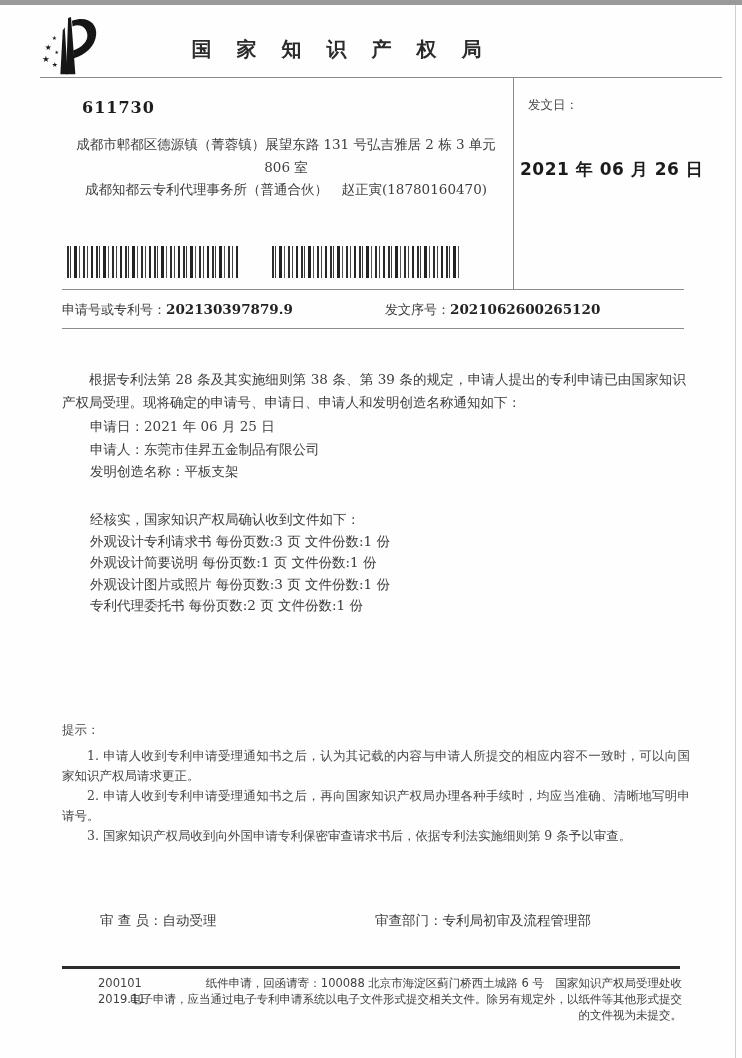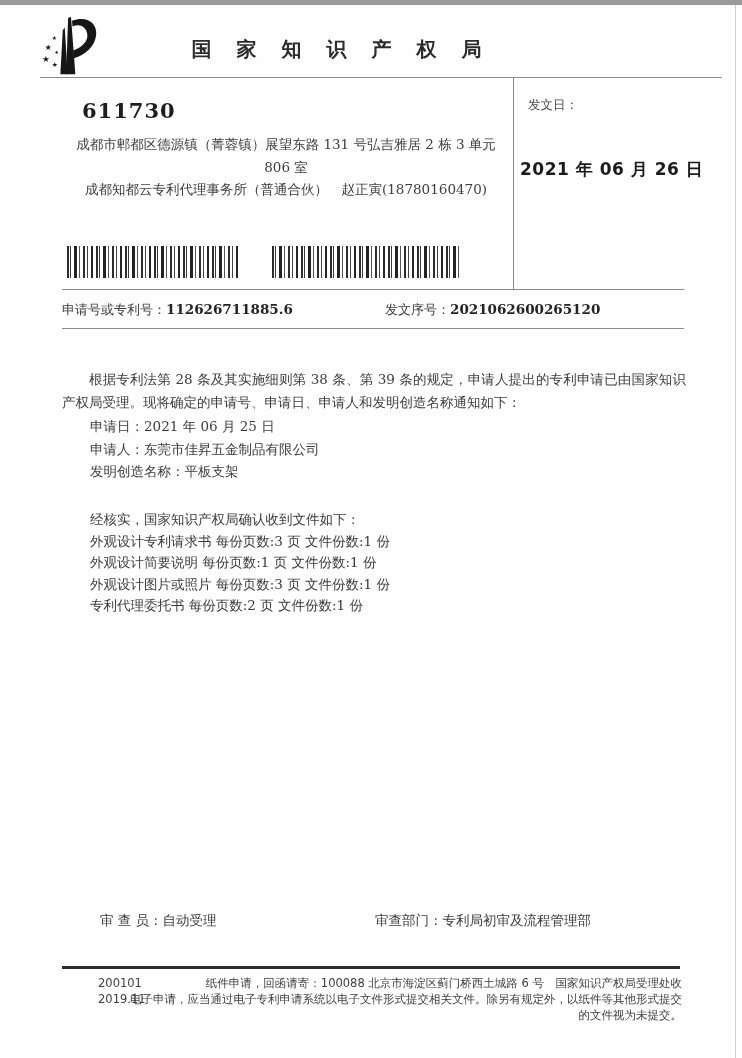--- a/index.html
+++ b/index.html
@@ -12,21 +12,21 @@
   .abs{position:absolute;}
   .hline{position:absolute;height:1px;background:#8b8b8b;}
   .vline{position:absolute;width:1px;background:#8b8b8b;}
 
   .org-title{
     left:0;top:36px;width:682px;text-align:center;
     font-size:20px;font-weight:700;letter-spacing:9px;color:#2b2b2b;
   }
   .logo{left:40px;top:14px;}
 
-  .postcode{left:82px;top:98px;font-size:21px;font-weight:700;letter-spacing:1px;color:#1d1d1d;}
+  .postcode{left:82px;top:98px;font-size:16px;font-weight:700;letter-spacing:1px;color:#1d1d1d;}
   .addr-block{left:62px;top:133px;width:448px;text-align:center;font-size:13.5px;line-height:22.5px;color:#3d3d3d;}
 
   .date-label{left:528px;top:97px;font-size:12.5px;color:#4a4a4a;}
   .date-value{
     left:520px;top:158px;font-size:17px;font-weight:700;color:#1b1b1b;
     font-family:"DejaVu Sans","Liberation Sans",sans-serif;letter-spacing:0.5px;
   }
 
   .barcode{
     position:absolute;top:246px;height:32px;
@@ -102,21 +102,21 @@
 
   <div class="abs date-label">发文日：</div>
   <div class="abs date-value">2021 年 06 月 26 日</div>
 
   <div class="barcode bc1"></div>
   <div class="barcode bc2"></div>
 
   <div class="hline" style="left:62px;top:289px;width:622px;"></div>
   <div class="abs ref-row">
     <span class="ref-left">
-      <span>申请号或专利号：</span><span class="b">112626711885.6</span>
+      <span>申请号或专利号：</span><span class="b">202130397879.9</span>
     </span>
     <span class="ref-right">
       <span>发文序号：</span><span class="b">2021062600265120</span>
     </span>
   </div>
   <div class="hline" style="left:62px;top:328px;width:622px;"></div>
 
 
   <div class="abs body-text intro">根据专利法第 28 条及其实施细则第 38 条、第 39 条的规定，申请人提出的专利申请已由国家知识产权局受理。现将确定的申请号、申请日、申请人和发明创造名称通知如下：</div>
 
@@ -127,20 +127,26 @@
   </div>
 
   <div class="abs body-text docs">
     <div>经核实，国家知识产权局确认收到文件如下：</div>
     <div>外观设计专利请求书 每份页数:3 页 文件份数:1 份</div>
     <div>外观设计简要说明 每份页数:1 页 文件份数:1 份</div>
     <div>外观设计图片或照片 每份页数:3 页 文件份数:1 份</div>
     <div>专利代理委托书 每份页数:2 页 文件份数:1 份</div>
   </div>
 
+  <div class="abs hints">
+    <div>提示：</div>
+    <p class="first">1. 申请人收到专利申请受理通知书之后，认为其记载的内容与申请人所提交的相应内容不一致时，可以向国家知识产权局请求更正。</p>
+    <p>2. 申请人收到专利申请受理通知书之后，再向国家知识产权局办理各种手续时，均应当准确、清晰地写明申请号。</p>
+    <p>3. 国家知识产权局收到向外国申请专利保密审查请求书后，依据专利法实施细则第 9 条予以审查。</p>
+  </div>
 
   <div class="abs signoff">
     <span class="sign-left">
       <span>审 查 员：</span><span>自动受理</span>
     </span>
     <span class="sign-right">
       <span>审查部门：</span><span>专利局初审及流程管理部</span>
     </span>
   </div>
 

